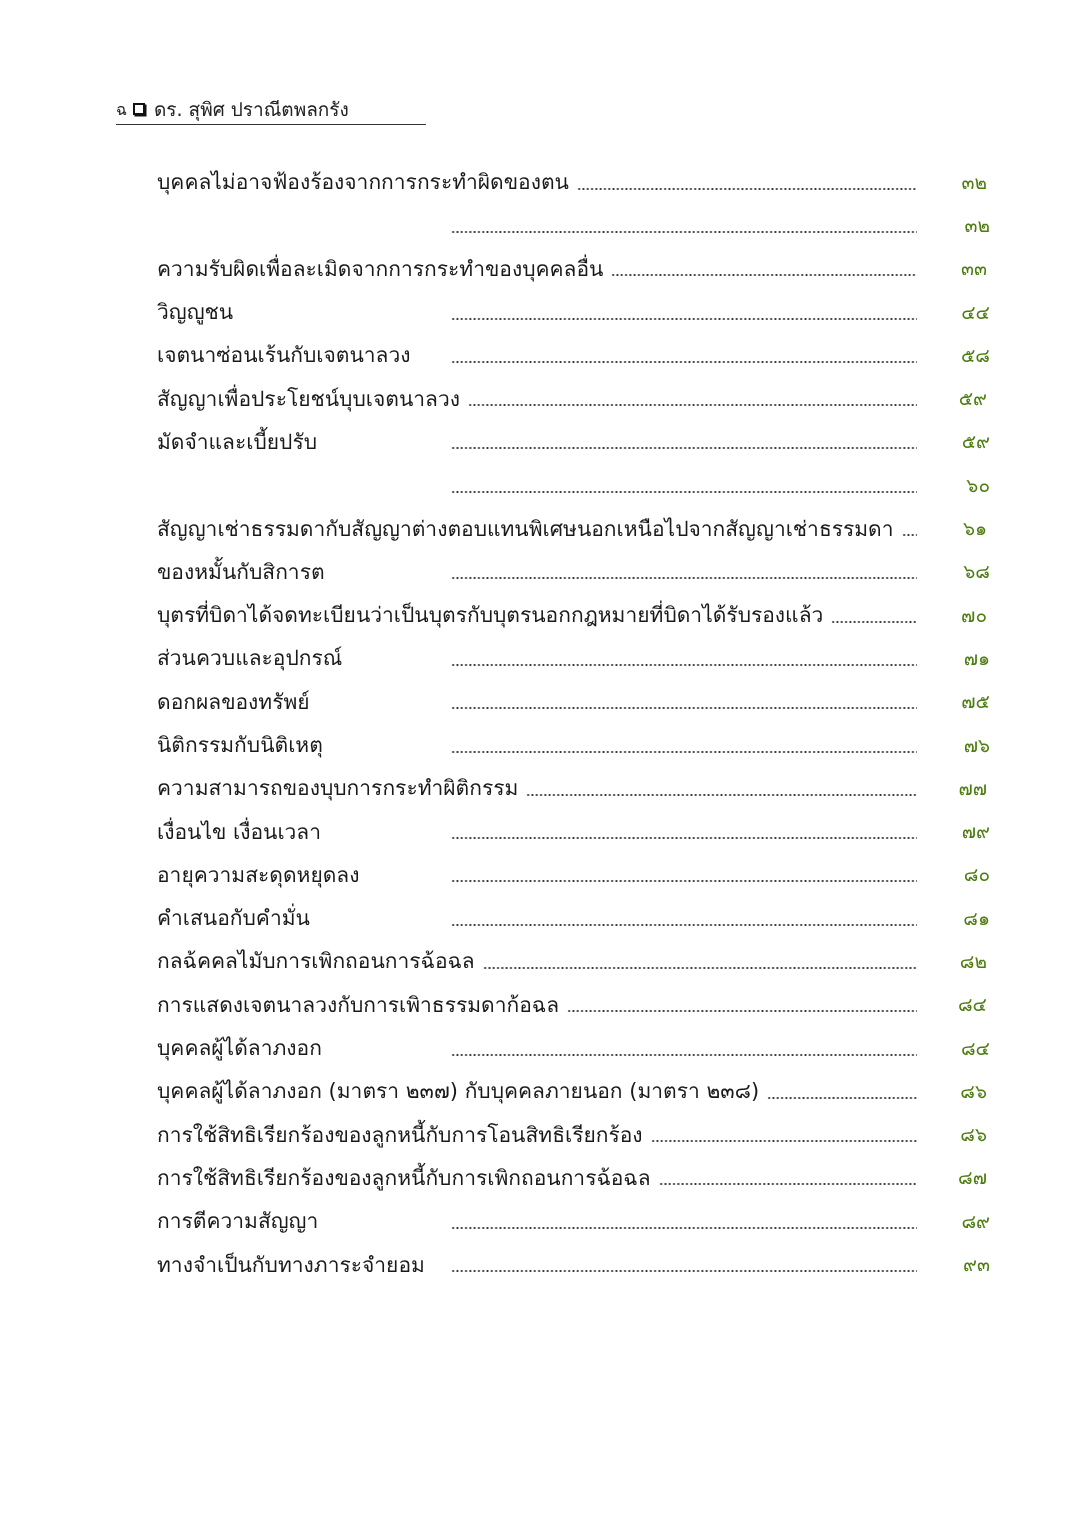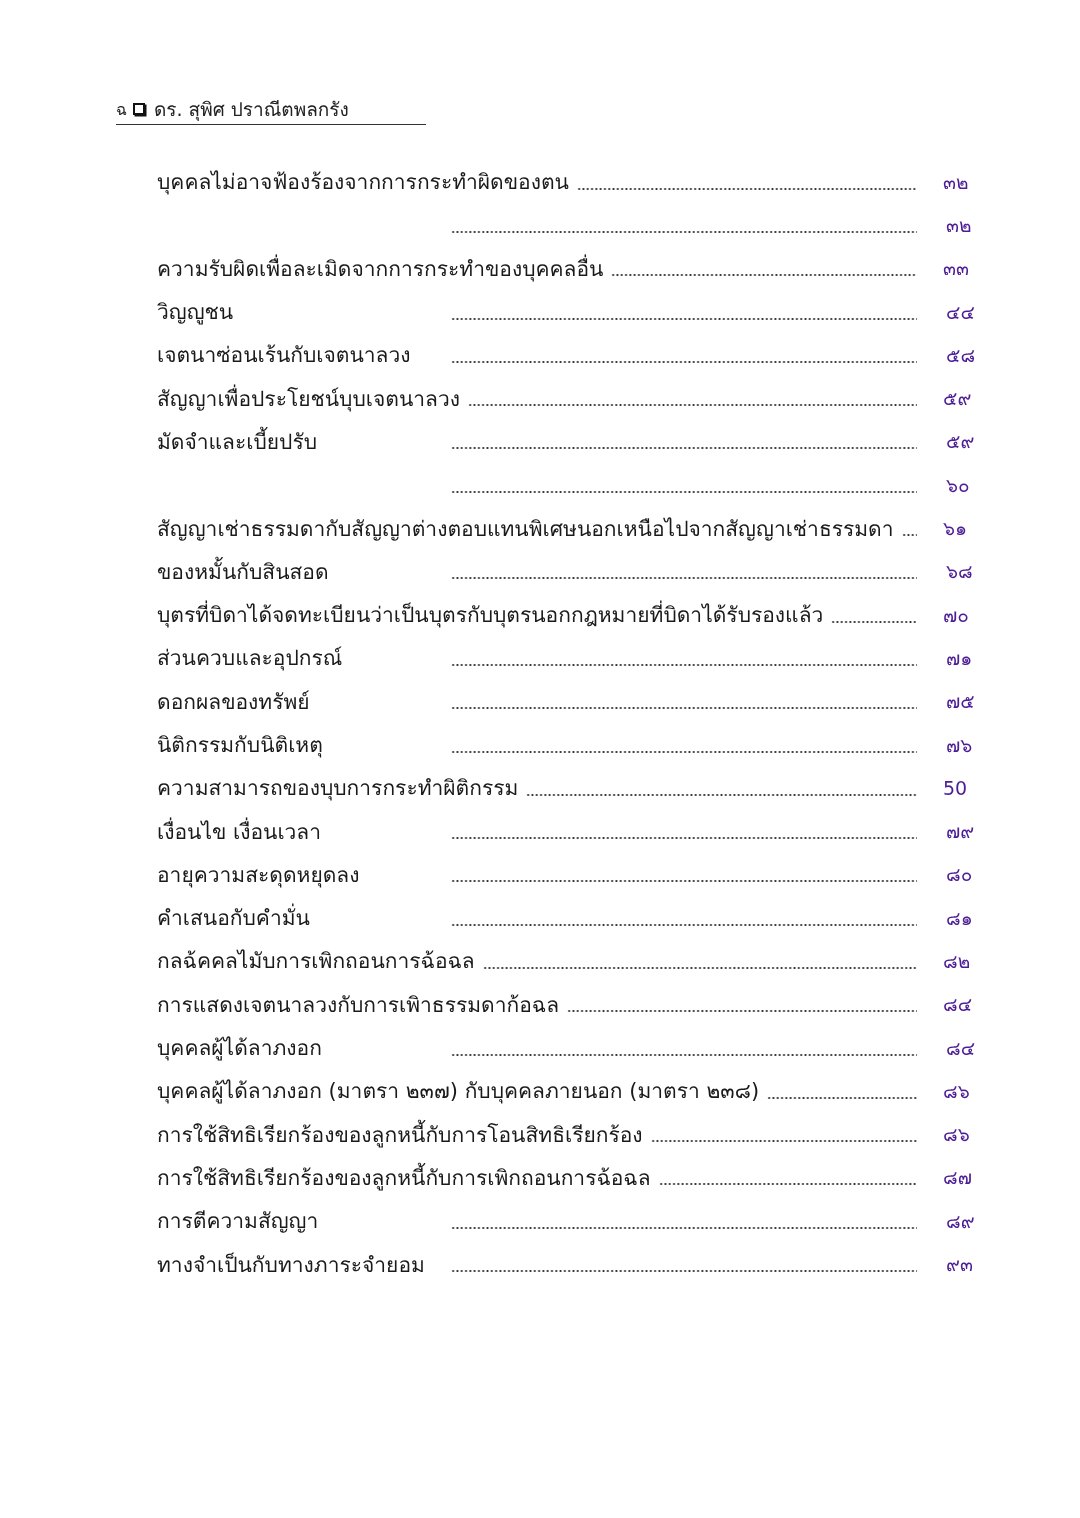--- a/index.html
+++ b/index.html
@@ -81,23 +81,23 @@
       bottom: 0;
       display: flex;
       align-items: center;
     }
     .toc-row.short .leader-wrap .leader {
       margin-right: 0;
     }
     .toc-row .page {
       flex: 0 0 auto;
       width: 44px;
-      text-align: left;
+      text-align: right;
       font-size: 19px;
-      color: #4c1d95;
+      color: #4d7c0f;
     }
     .toc-row.short .page {
       position: absolute;
       left: 789px;
     }
   </style>
 </head>
 <body>
 
 <div class="running-header">
@@ -154,21 +154,21 @@
         <span class="leader"></span>
       </span>
     <span class="page">๖๐</span>
   </div>
     <div class="toc-row">
     <span class="title">สัญญาเช่าธรรมดากับสัญญาต่างตอบแทนพิเศษนอกเหนือไปจากสัญญาเช่าธรรมดา</span>
     <span class="leader"></span>
     <span class="page">๖๑</span>
   </div>
     <div class="toc-row short">
-    <span class="title">ของหมั้นกับสินสอด</span>
+    <span class="title">ของหมั้นกับสิการต</span>
     <span class="leader-wrap">
         <span class="leader"></span>
       </span>
     <span class="page">๖๘</span>
   </div>
     <div class="toc-row">
     <span class="title">บุตรที่บิดาได้จดทะเบียนว่าเป็นบุตรกับบุตรนอกกฎหมายที่บิดาได้รับรองแล้ว</span>
     <span class="leader"></span>
     <span class="page">๗๐</span>
   </div>
@@ -189,21 +189,21 @@
     <div class="toc-row short">
     <span class="title">นิติกรรมกับนิติเหตุ</span>
     <span class="leader-wrap">
         <span class="leader"></span>
       </span>
     <span class="page">๗๖</span>
   </div>
     <div class="toc-row">
     <span class="title">ความสามารถของบุบการกระทำผิติกรรม</span>
     <span class="leader"></span>
-    <span class="page">50</span>
+    <span class="page">๗๗</span>
   </div>
     <div class="toc-row short">
     <span class="title">เงื่อนไข  เงื่อนเวลา</span>
     <span class="leader-wrap">
         <span class="leader"></span>
       </span>
     <span class="page">๗๙</span>
   </div>
     <div class="toc-row short">
     <span class="title">อายุความสะดุดหยุดลง</span>

